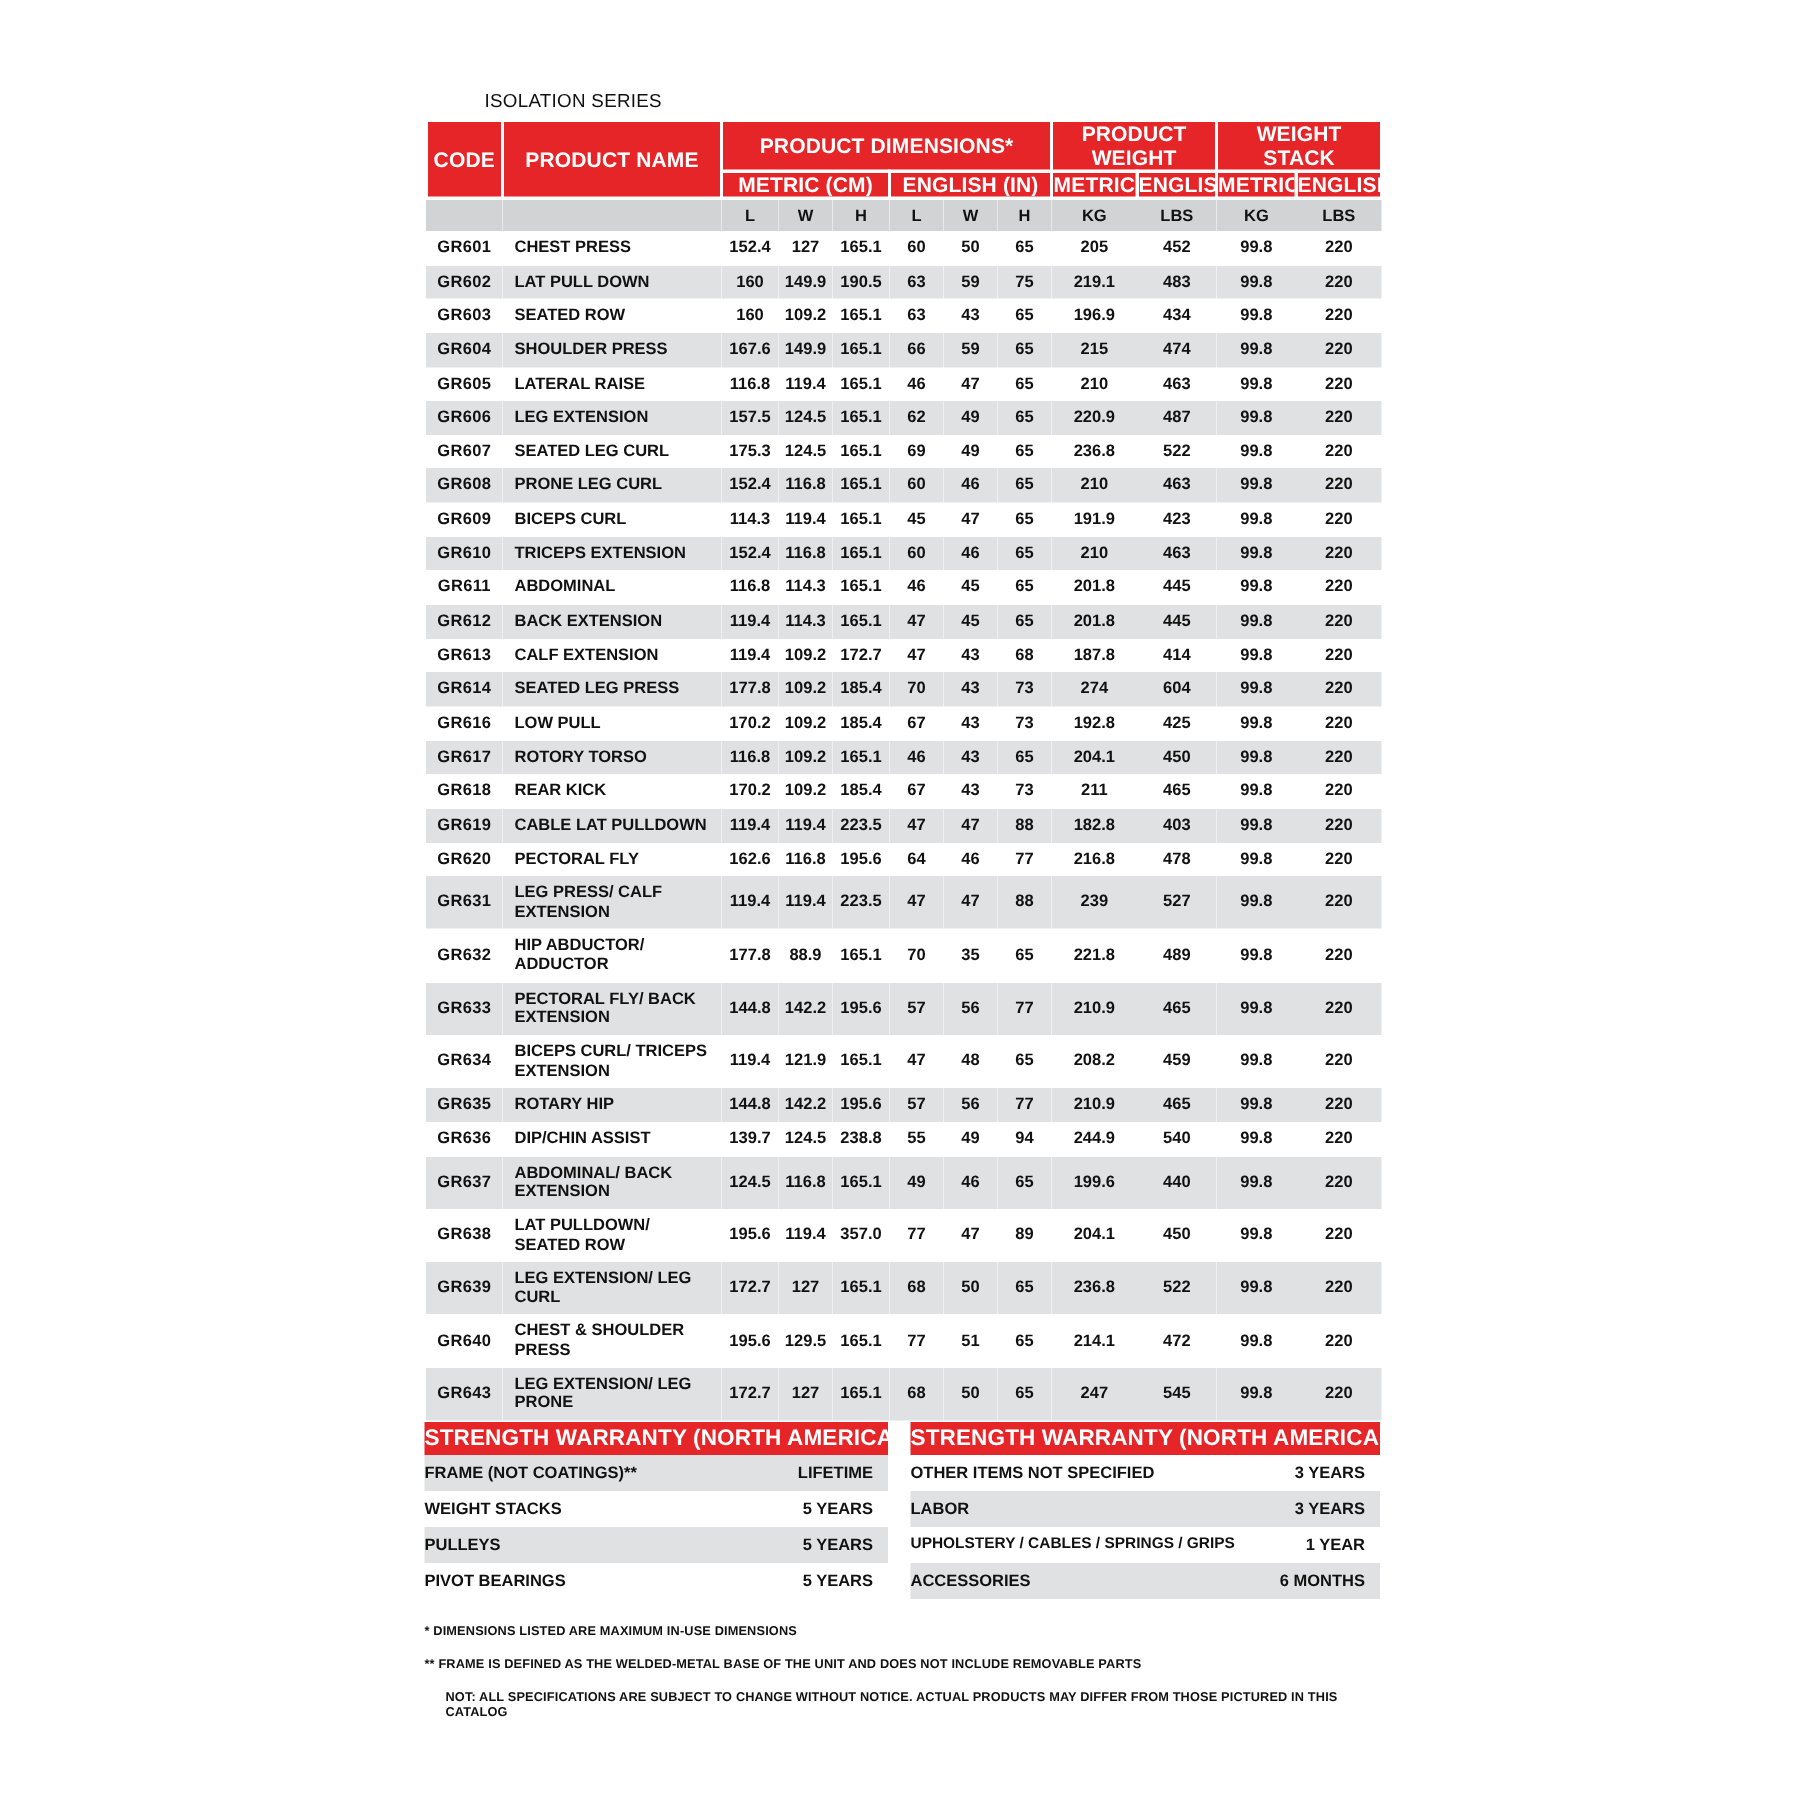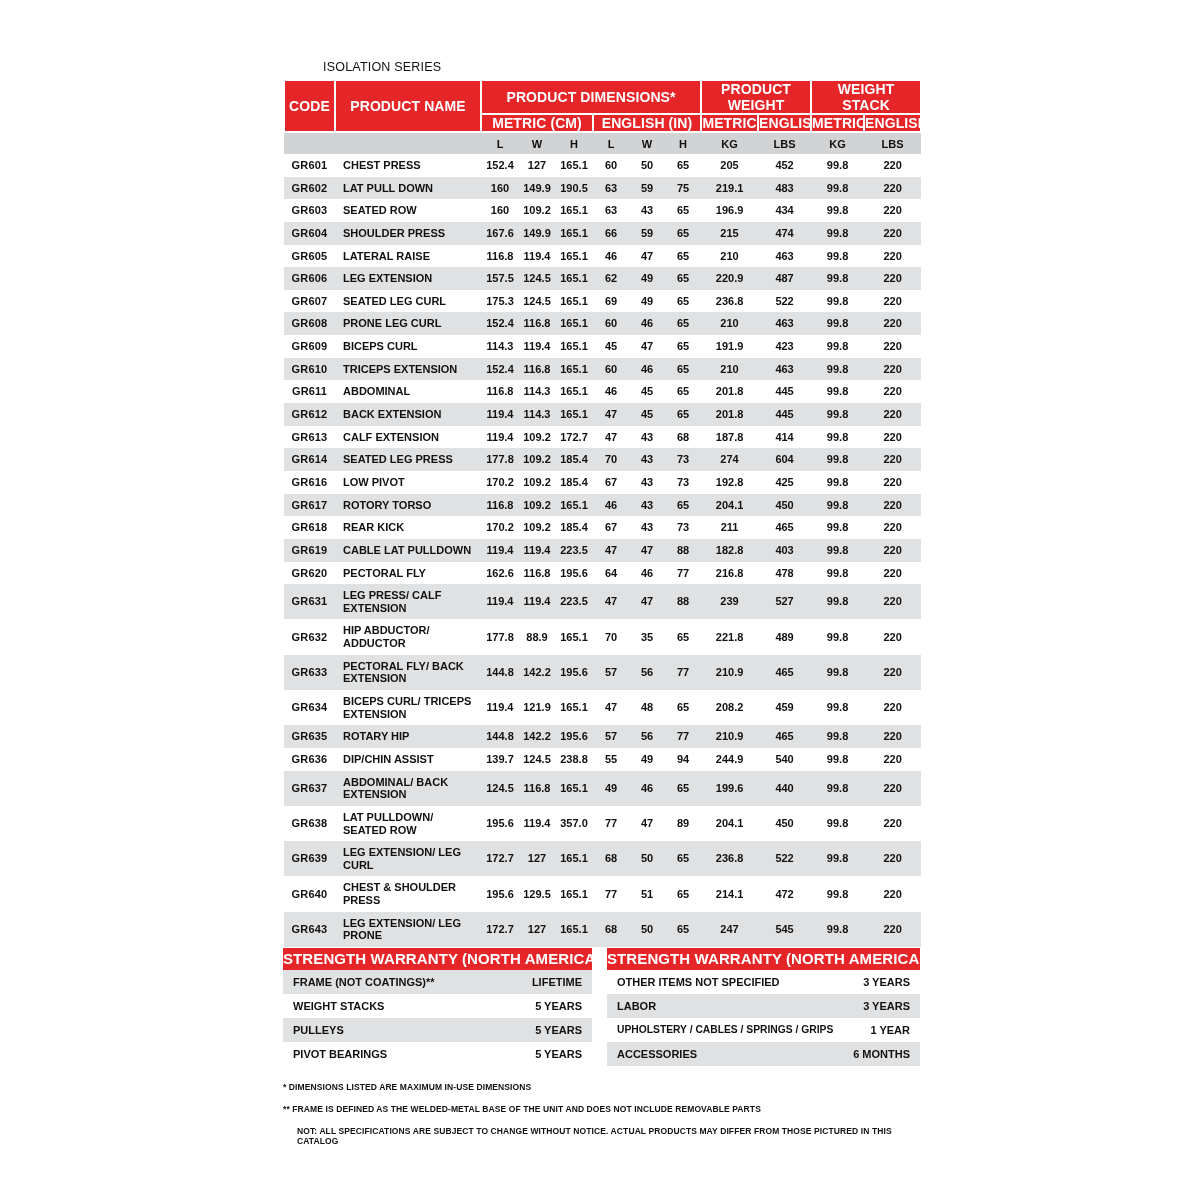--- a/index.html
+++ b/index.html
@@ -34,21 +34,21 @@
   .warranty-wrap { display:flex; gap:15px; width:637px; margin-top:1px; }
   .warranty { flex:0 0 auto; }
   .warranty.left { width:309px; }
   .warranty.right { width:313px; }
   .warranty-title {
     background:var(--red,#E52528); color:#fff; font-weight:bold; font-size:15px;
     text-align:center; height:22px; line-height:22px; letter-spacing:.1px; white-space:nowrap;
   }
   .w-row { display:flex; justify-content:space-between; align-items:center; height:24px; font-weight:bold; font-size:11px; color:#111; }
   .w-row.gray { background:var(--rowgray,#E0E1E2); }
-  .w-item { padding-left:10px; white-space:nowrap; }
+  .w-item { padding-left:0; white-space:nowrap; }
   .w-term { padding-right:10px; white-space:nowrap; }
 
   .footnotes { margin-top:16px; }
   .footnote { font-size:8.5px; font-weight:bold; color:#111; margin-bottom:12px; letter-spacing:.1px; }
   .footnote.indent { margin-left:14px; }
 </style>
 </head>
 <body>
 
 <div class="sheet">
@@ -293,21 +293,21 @@
           <td class="num">70</td>
           <td class="num">43</td>
           <td class="num">73</td>
           <td class="num">274</td>
           <td class="num">604</td>
           <td class="num">99.8</td>
           <td class="num">220</td>
         </tr>
         <tr>
           <td class="code">GR616</td>
-          <td class="pname">LOW PIVOT</td>
+          <td class="pname">LOW PULL</td>
           <td class="num">170.2</td>
           <td class="num">109.2</td>
           <td class="num">185.4</td>
           <td class="num">67</td>
           <td class="num">43</td>
           <td class="num">73</td>
           <td class="num">192.8</td>
           <td class="num">425</td>
           <td class="num">99.8</td>
           <td class="num">220</td>

